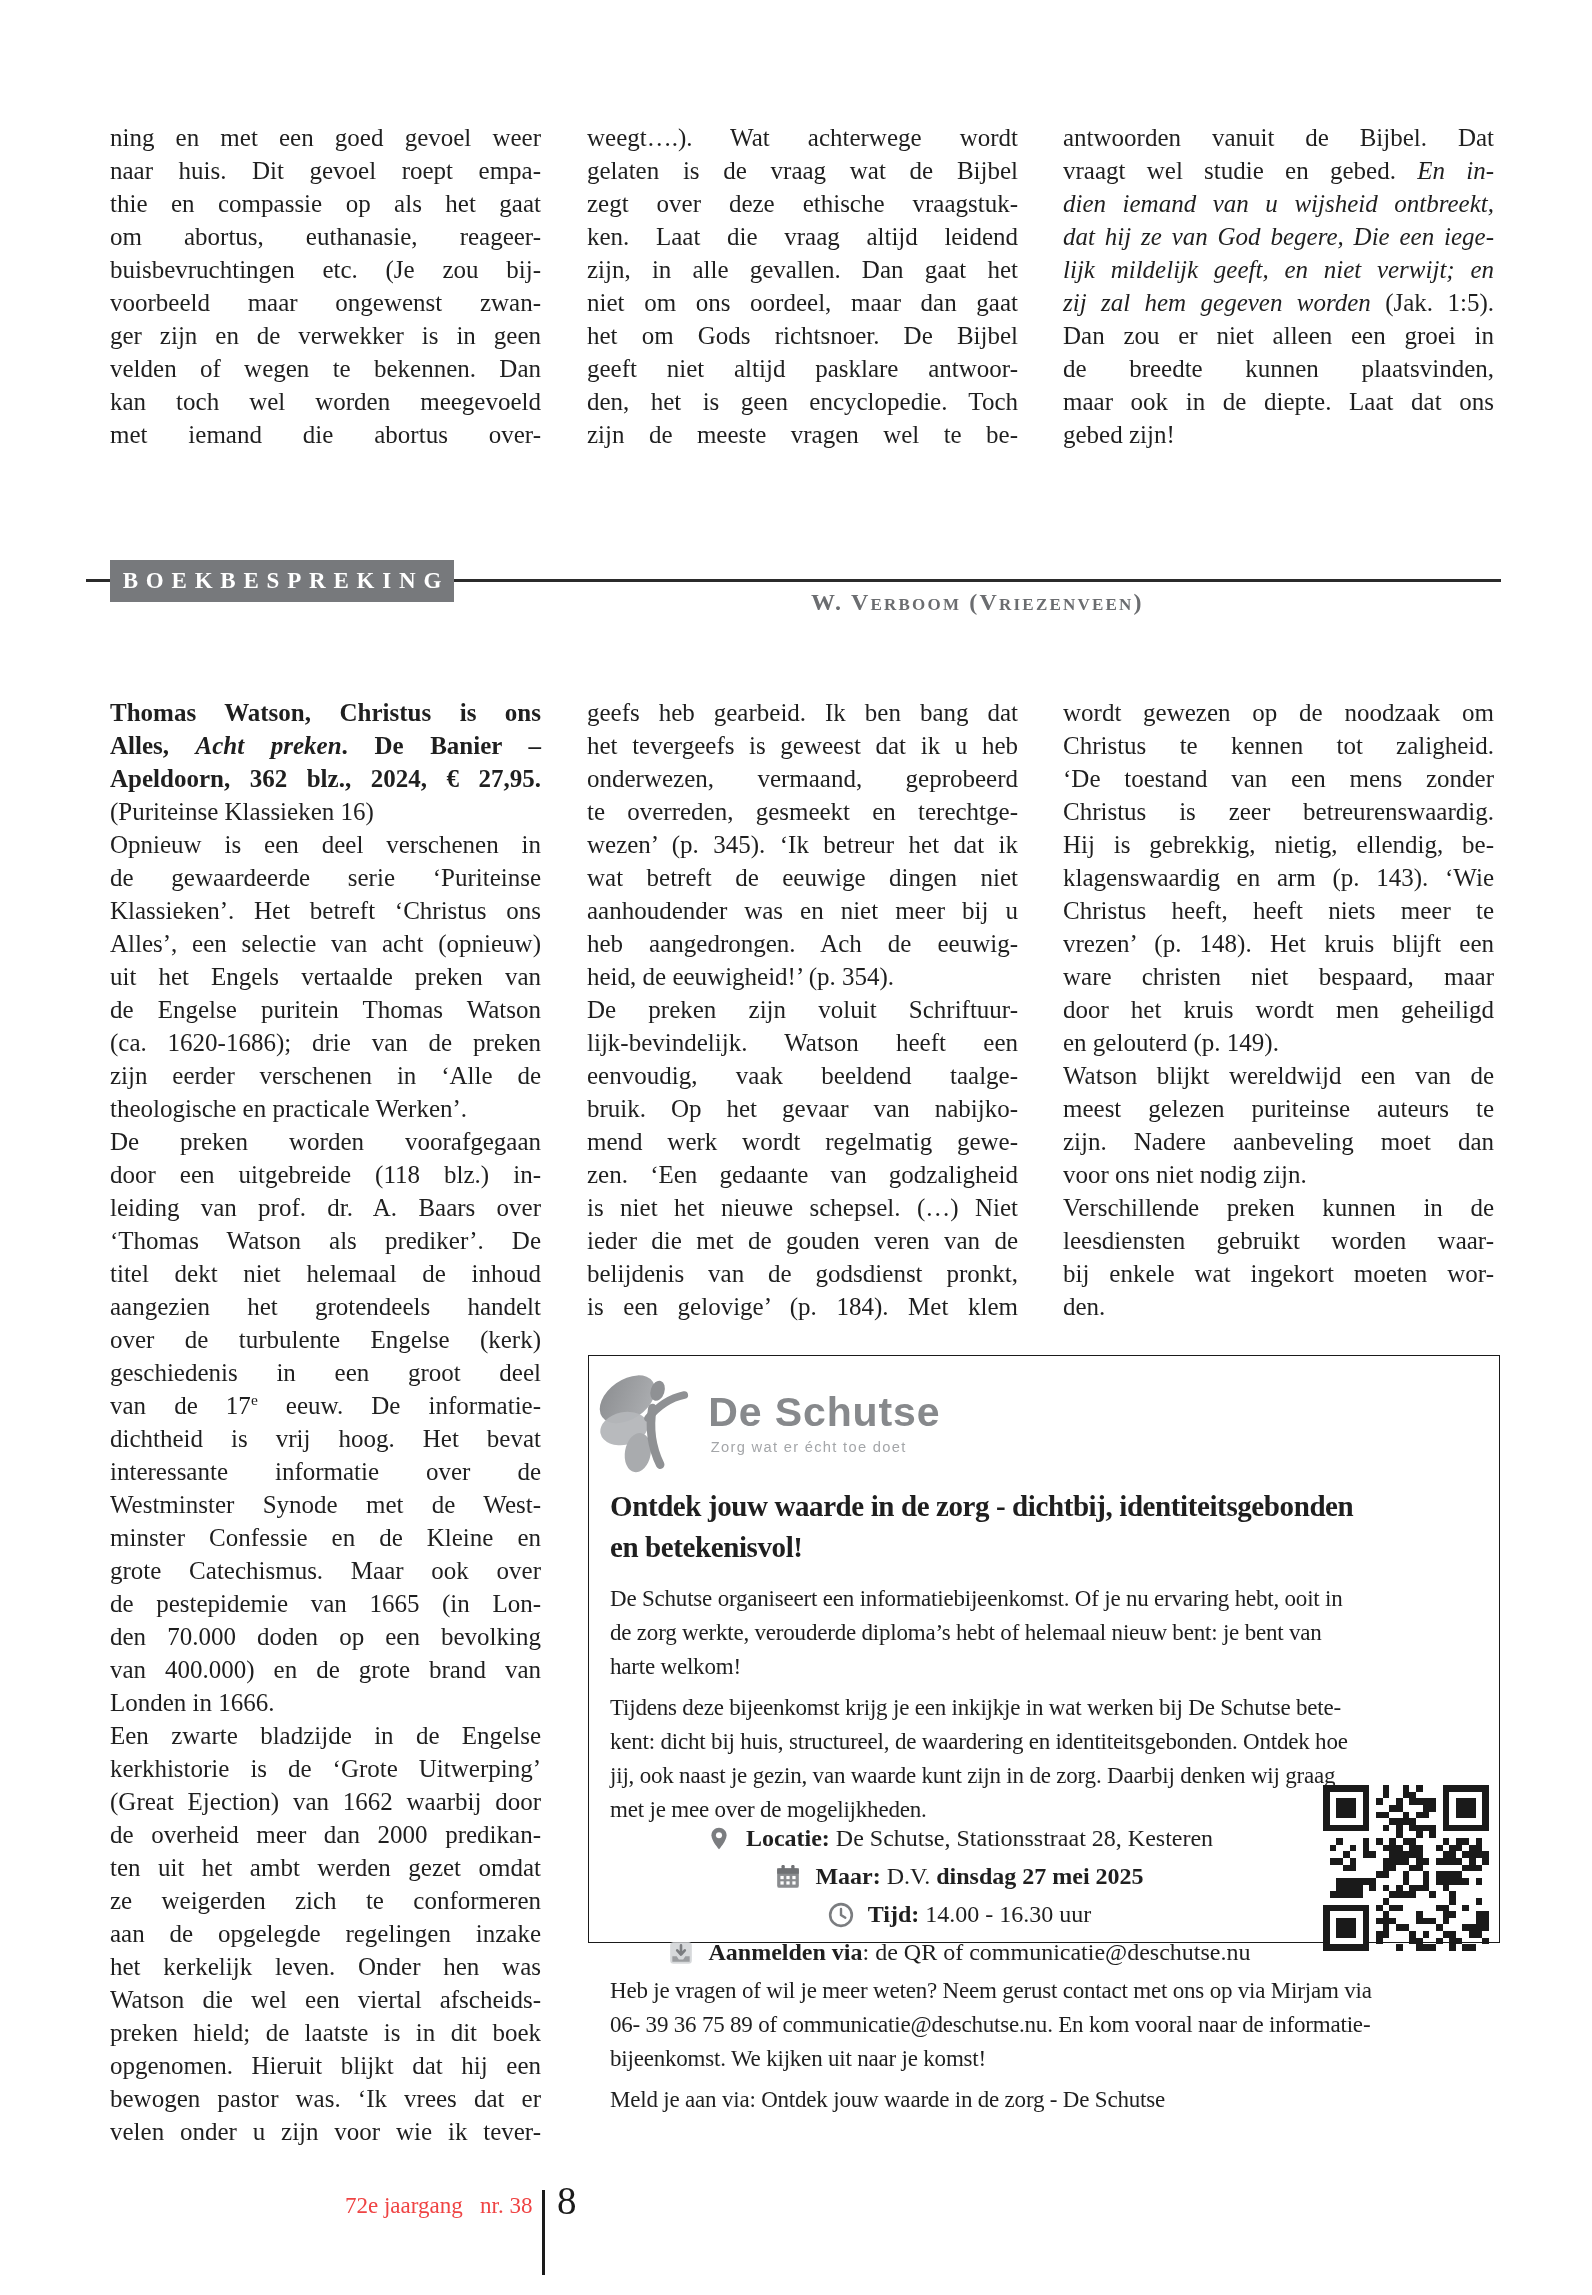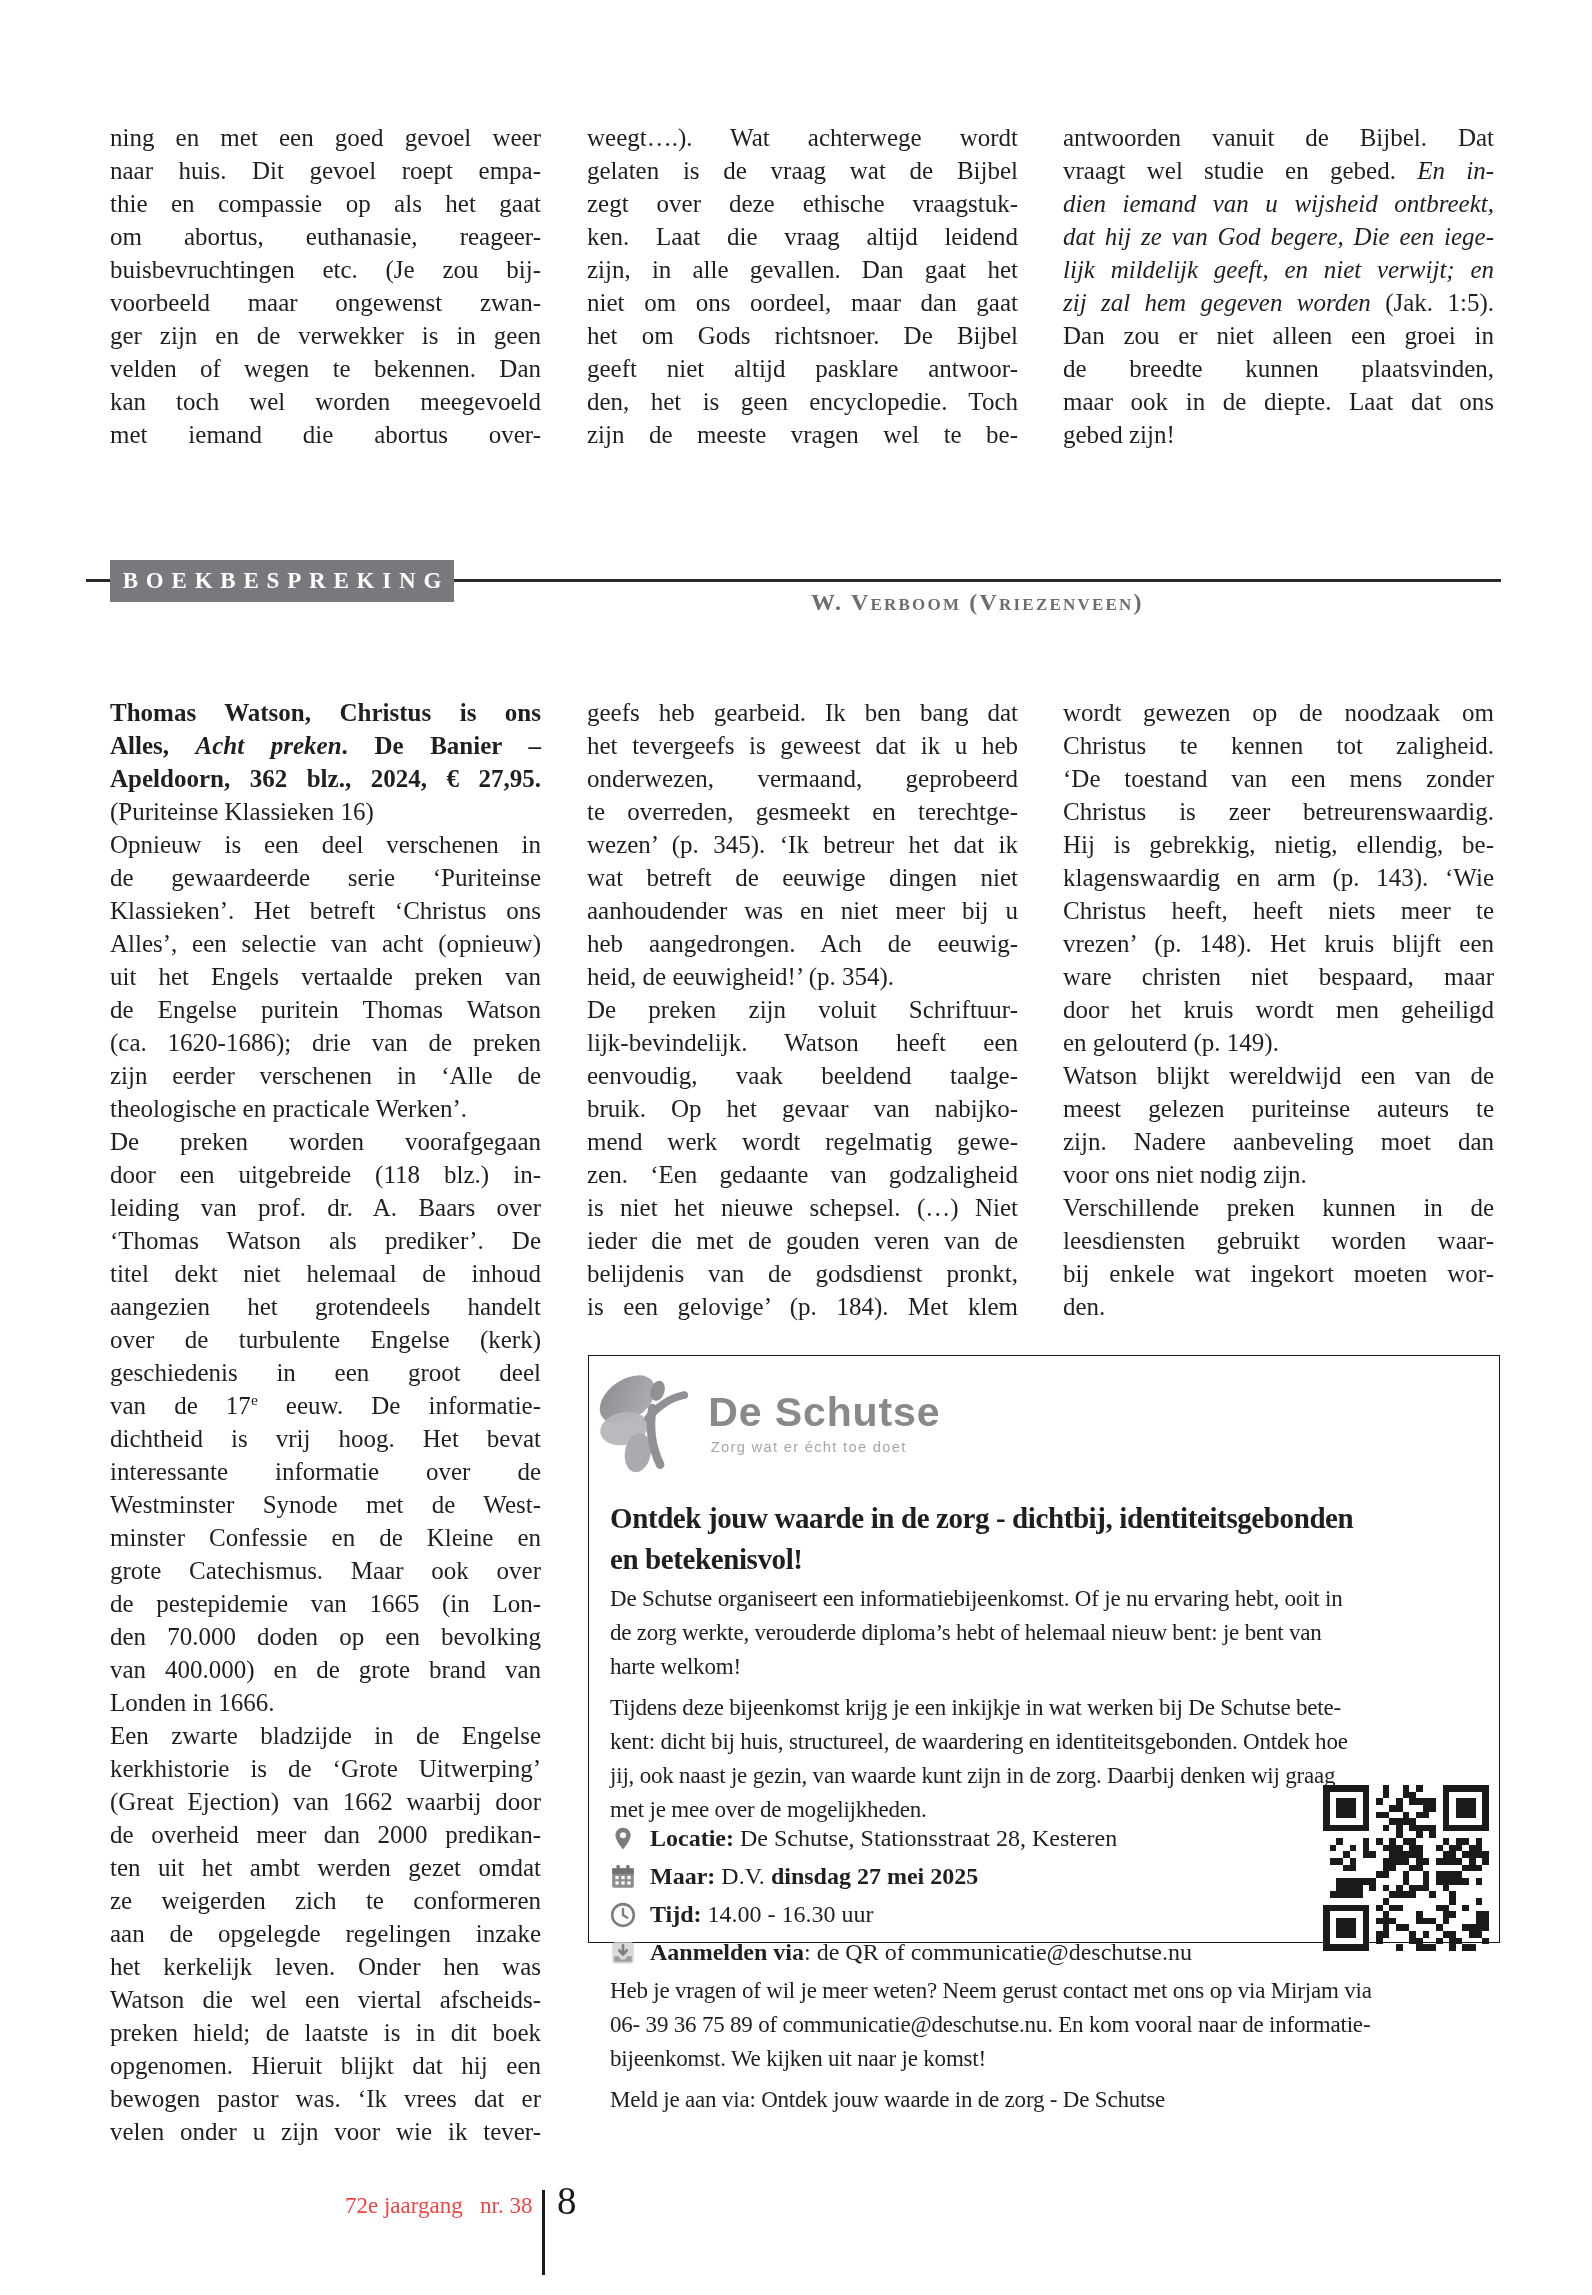--- a/index.html
+++ b/index.html
@@ -20,26 +20,26 @@
   .band span{color:#ffffff;font-weight:bold;font-size:23px;letter-spacing:7.8px;padding-left:7.8px;}
   .author{position:absolute;left:811px;top:589px;width:690px;
           font-variant:small-caps;letter-spacing:2.2px;font-size:24px;color:#6b6d70;font-weight:bold;}
   
   .adbox{position:absolute;left:588px;top:1355px;width:912px;height:588px;
          border:1.7px solid #1a1a1a;box-sizing:border-box;}
   .adlogo{position:absolute;left:8.6px;top:8.6px;display:flex;align-items:flex-start;}
   .adlogo .ltxt{margin-left:8.6px;padding-top:24px;font-family:"Liberation Sans",sans-serif;}
   .lname{font-size:41px;font-weight:bold;color:#87898c;letter-spacing:0.9px;}
   .ltag{font-size:14.7px;color:#a4a6a9;letter-spacing:1.3px;margin-top:3.5px;margin-left:2.6px;}
-  .adhead{position:absolute;left:21px;top:142px;width:867px;font-weight:bold;
+  .adhead{position:absolute;left:21px;top:130px;width:867px;font-weight:bold;
           font-size:29px;line-height:41px;letter-spacing:-0.4px;}
   .adpara{position:absolute;left:21px;width:867px;font-size:23px;line-height:34px;letter-spacing:-0.2px;}
   .aln{text-align:left;}
   .bullets{position:absolute;left:21px;top:468px;width:699px;}
-  .brow{display:flex;align-items:flex-start;margin-bottom:9.5px;font-size:24px;line-height:28.5px;}
+  .brow{display:flex;align-items:flex-start;margin-bottom:9.5px;font-size:24px;line-height:28.5px;justify-content:center;}
   .brow .bicon{flex:0 0 26px;height:26px;margin-right:14px;margin-top:1.7px;}
   .qr{position:absolute;left:734px;top:429px;width:166px;height:166px;}
   
   .footer-edition{position:absolute;left:345px;top:2193px;font-size:23px;color:#ef4444;}
   .footer-edition .issue{margin-left:17.3px;}
   .footer-bar{position:absolute;left:542px;top:2190px;width:2.6px;height:85px;background:#1a1a1a;}
   .footer-page{position:absolute;left:557px;top:2178px;font-size:39px;color:#1a1a1a;}
 </style>
 </head>
 <body>

